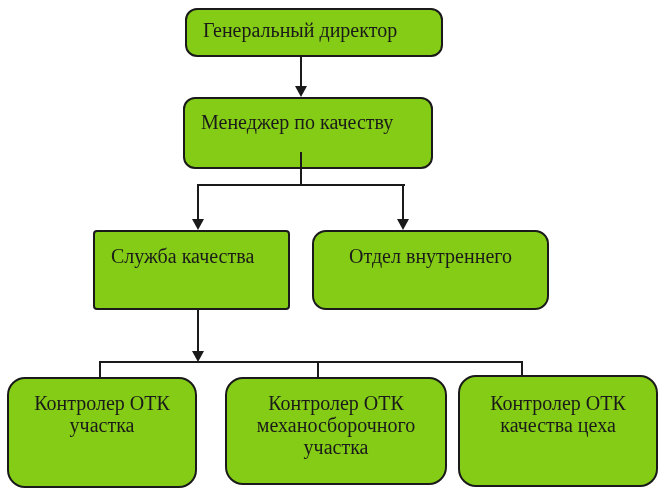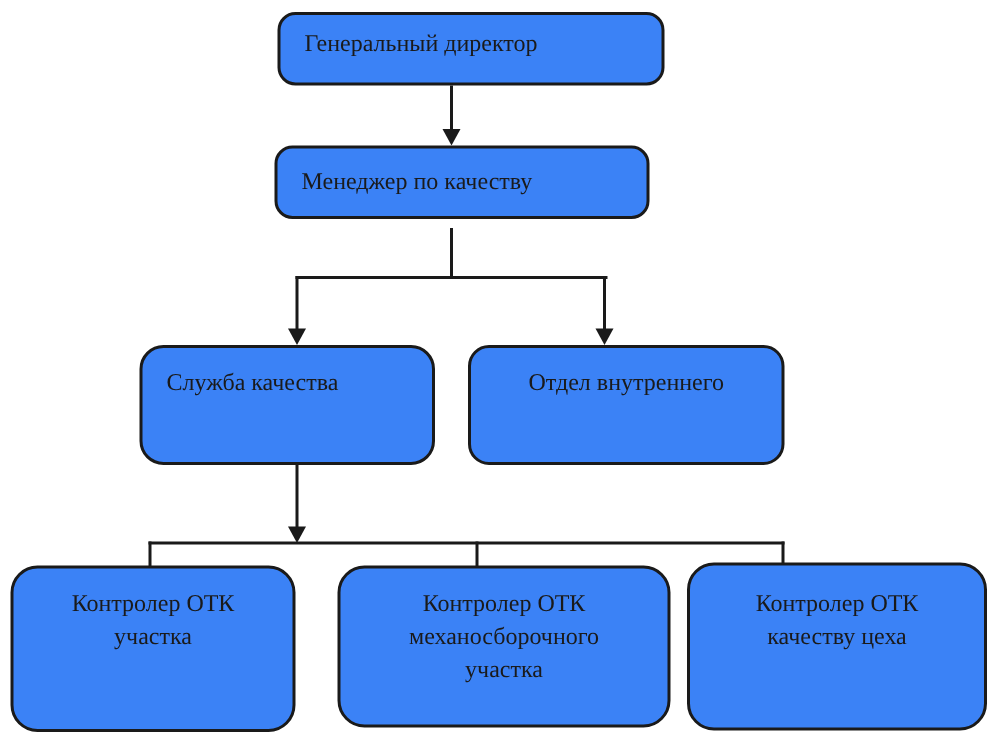--- a/index.html
+++ b/index.html
@@ -12,33 +12,33 @@
     width: 669px;
     height: 495px;
     background: #ffffff;
     font-family: "Liberation Serif", "DejaVu Serif", serif;
     color: #1a1a1a;
     overflow: hidden;
   }
   .node {
     position: absolute;
     box-sizing: border-box;
-    background: #3b82f6;
+    background: #84cc16;
     border: 2px solid #1a1a1a;
-    font-size: 16px;
+    font-size: 20px;
     line-height: 22px;
   }
   .node .tline { white-space: nowrap; }
   .align-left  { text-align: left; }
   .align-center{ text-align: center; }
 
   .n-general-director { left:185px; top:8px;   width:258px; height:49px;  border-radius:12px; padding:9px 10px 0 16px; }
-  .n-quality-manager  { left:183px; top:97px;  width:250px; height:49px;  border-radius:12px; padding:12px 10px 0 16px; }
-  .n-quality-service  { left:93px;  top:230px; width:197px; height:80px;  border-radius:16px; padding:13px 10px 0 16px; }
-  .n-internal-audit   { left:312px; top:230px; width:211px; height:80px;  border-radius:14px; padding:13px 6px 0 6px;font-family:Liberation Serif, serif; }
+  .n-quality-manager  { left:183px; top:97px;  width:250px; height:72px;  border-radius:12px; padding:12px 10px 0 16px; }
+  .n-quality-service  { left:93px;  top:230px; width:197px; height:80px;  border-radius:4px; padding:13px 10px 0 16px; }
+  .n-internal-audit   { left:312px; top:230px; width:237px; height:80px;  border-radius:14px; padding:13px 6px 0 6px;font-family:Liberation Serif, serif; }
   .n-otk-welding      { left:7px;   top:377px; width:190px; height:111px; border-radius:18px; padding:13px 6px 0 6px; }
   .n-otk-assembly     { left:225px; top:377px; width:222px; height:108px; border-radius:18px; padding:13px 6px 0 6px; }
   .n-otk-painting     { left:458px; top:375px; width:200px; height:112px; border-radius:18px; padding:15px 6px 0 6px; }
 
   .edge {
     position: absolute;
     background: #1a1a1a;
   }
   .arrowhead {
     position: absolute;
@@ -96,21 +96,21 @@
   </div>
 
   <div class="node align-center n-otk-assembly">
     <div class="tline">Контролер ОТК</div>
     <div class="tline">механосборочного</div>
     <div class="tline">участка</div>
   </div>
 
   <div class="node align-center n-otk-painting">
     <div class="tline">Контролер ОТК</div>
-    <div class="tline">качеству цеха</div>
+    <div class="tline">качества цеха</div>
   </div>
 
   <div class="edge e1"></div>
   <div class="arrowhead a1"></div>
 
   <div class="edge e2"></div>
   <div class="edge e3"></div>
   <div class="edge e4"></div>
   <div class="arrowhead a2"></div>
   <div class="edge e5"></div>

